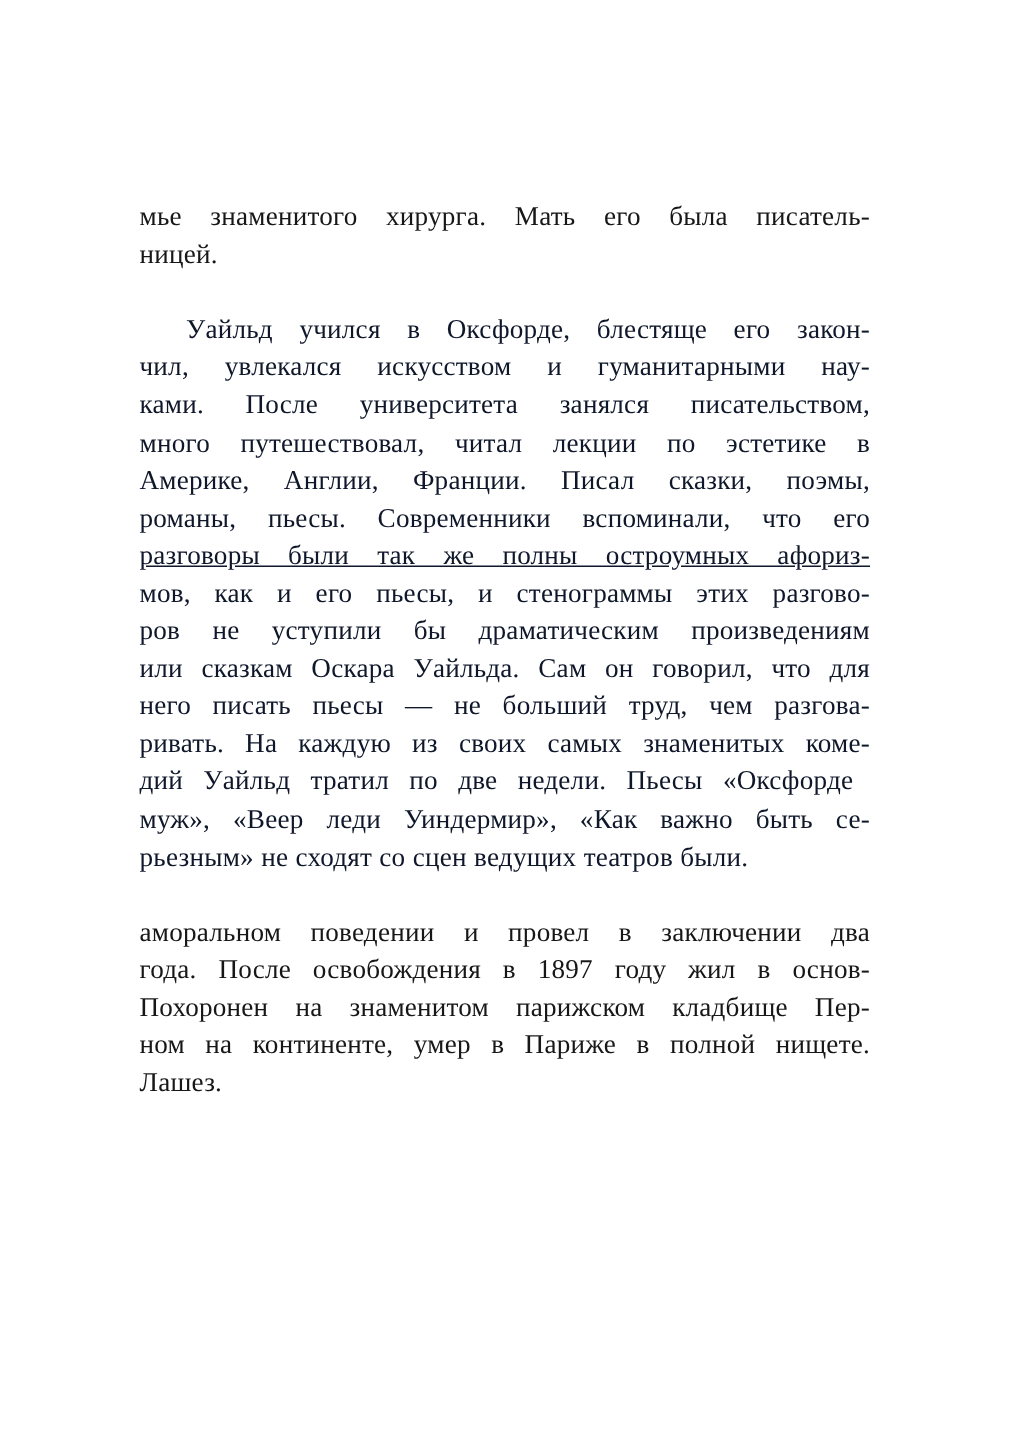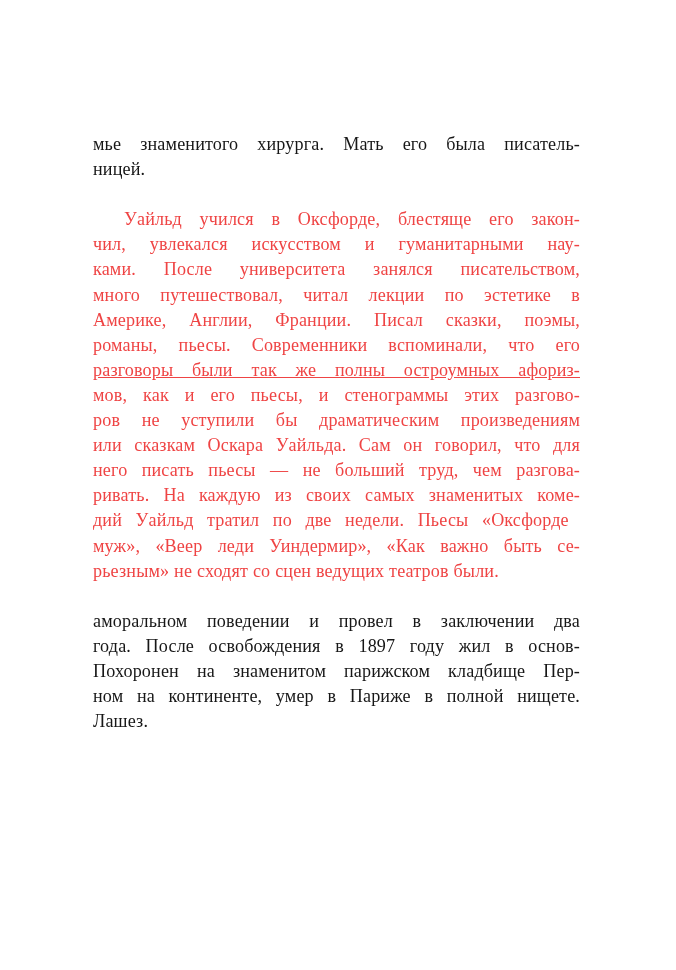--- a/index.html
+++ b/index.html
@@ -69,21 +69,21 @@
 <body style="background: rgb(255, 255, 255);">
 
 <div class="page" style="background: rgb(255, 255, 255);">
   <div class="text-column">
 
     <div class="para" style="color: rgb(23, 23, 23);">
       <span class="line" style="word-spacing: 14.362px;">мье знаменитого хирурга. Мать его была писатель-</span>
       <span class="line last">ницей.</span>
     </div>
 
-    <div class="para" style="color: #ef4444;">
+    <div class="para" style="color: #0f172a;">
       <span class="line first-indent" style="word-spacing: 13.039px;">Уайльд учился в Оксфорде, блестяще его закон-</span>
       <span class="line" style="word-spacing: 19.225px;">чил, увлекался искусством и гуманитарными нау-</span>
       <span class="line" style="word-spacing: 23.063px;">ками. После университета занялся писательством,</span>
       <span class="line" style="word-spacing: 15.68px;">много путешествовал, читал лекции по эстетике в</span>
       <span class="line" style="word-spacing: 18.175px;">Америке, Англии, Франции. Писал сказки, поэмы,</span>
       <span class="line" style="word-spacing: 16.406px;">романы, пьесы. Современники вспоминали, что его</span>
       <span class="line" style="word-spacing: 14.076px; text-decoration: underline;">разговоры были так же полны остроумных афориз-</span>
       <span class="line" style="word-spacing: 11.203px;">мов, как и его пьесы, и стенограммы этих разгово-</span>
       <span class="line" style="word-spacing: 16.875px;">ров не уступили бы драматическим произведениям</span>
       <span class="line" style="word-spacing: 7.791px;">или сказкам Оскара Уайльда. Сам он говорил, что для</span>

